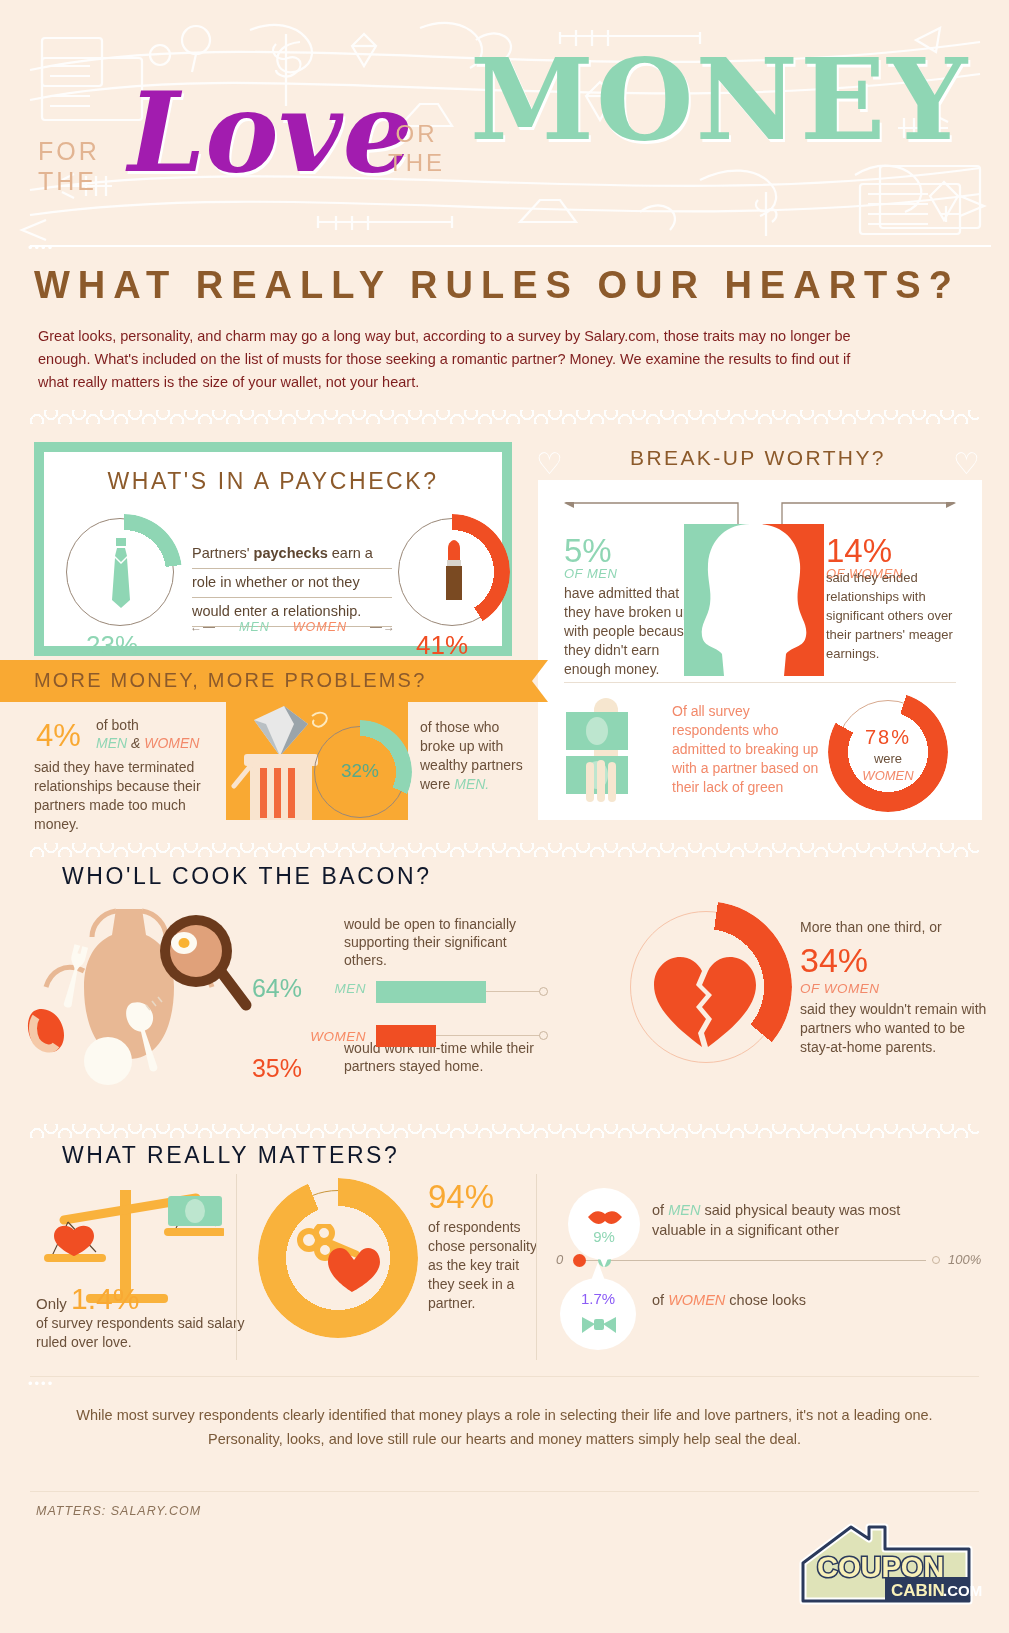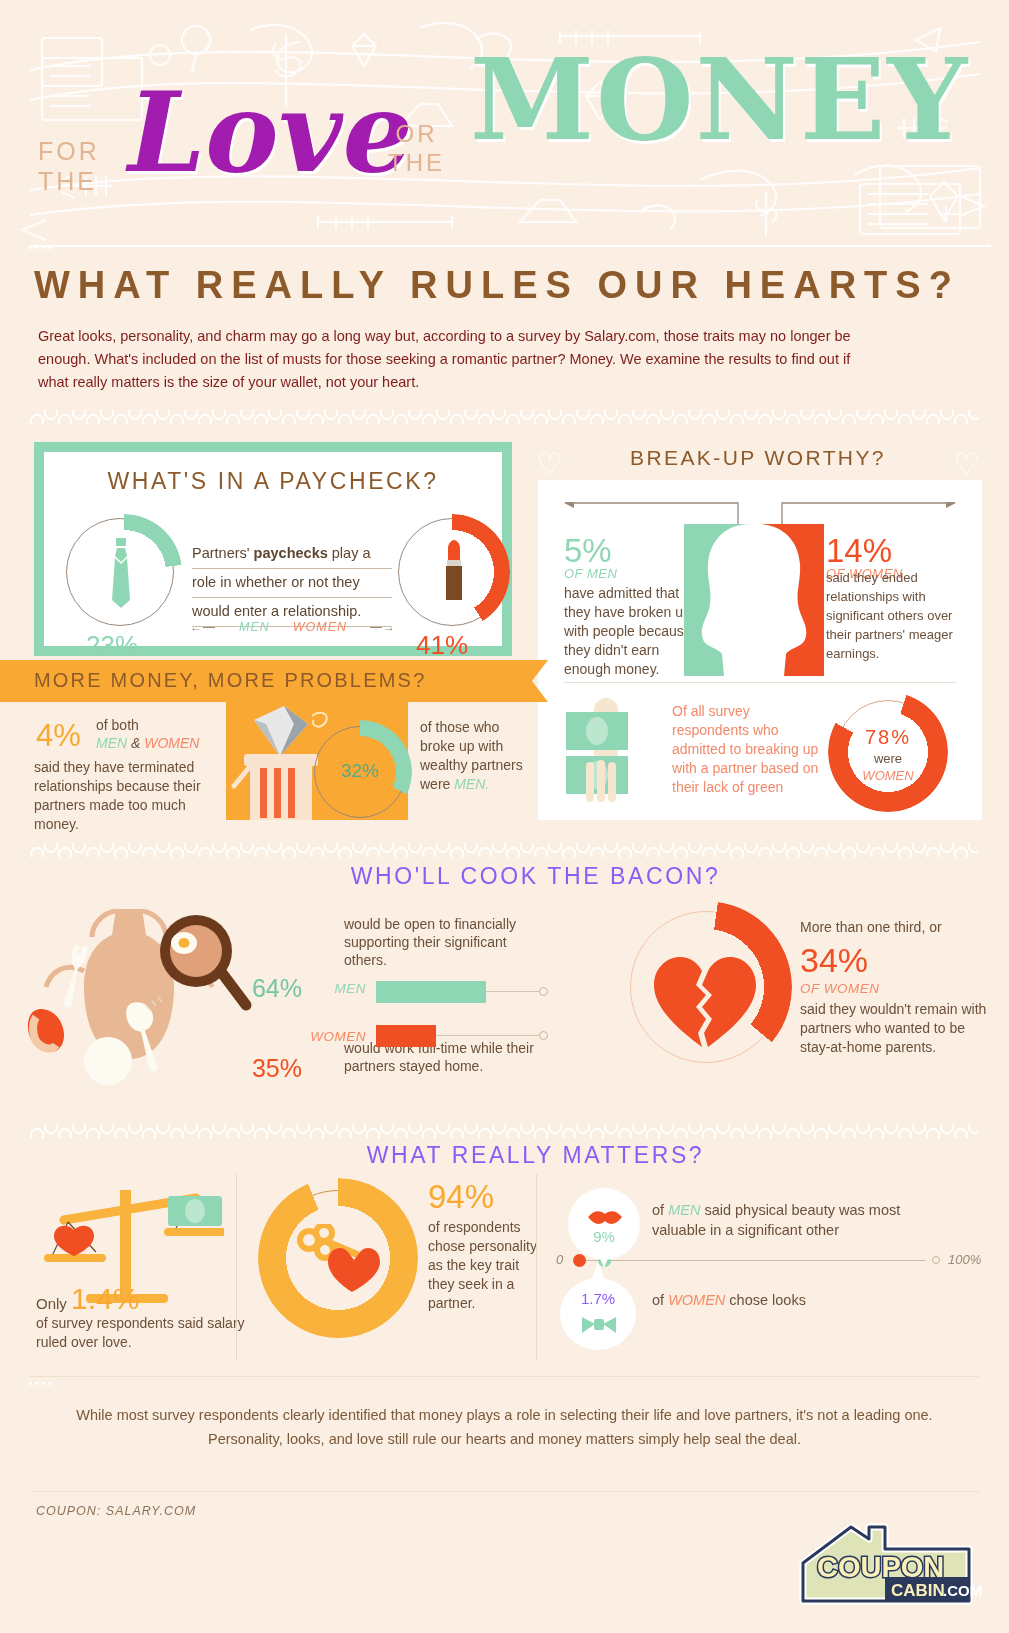--- a/index.html
+++ b/index.html
@@ -249,21 +249,21 @@
   }
   .mm-right-text {
     position: absolute; left: 420px; top: 8px; width: 104px;
     color: #6b503a; font-size: 14px; line-height: 19px;
   }
   .mm-right-text i { color: #8fd6b4; }
 
   
   .bacon { position: relative; margin-top: 6px; height: 245px; }
   .sec-title {
-    color: #8b5cf6; font-size: 23px; letter-spacing: 2.6px; margin-left: 62px; text-align: center;
+    color: #0f172a; font-size: 23px; letter-spacing: 2.6px; margin-left: 62px;
   }
   .apron { position: absolute; left: 24px; top: 38px; }
   .bar-group { position: absolute; left: 248px; top: 52px; width: 300px; }
   .bar-cap {
     color: #6b503a; font-size: 14px; line-height: 18px; margin-left: 96px; width: 200px;
   }
   .bar-row { display: flex; align-items: center; margin-top: 6px; height: 26px; }
   .bar-pct { width: 54px; text-align: right; font-size: 25px; }
   .bar-pct.men { color: #76c5a2; }
   .bar-pct.women { color: #f04e23; }
@@ -505,21 +505,21 @@
         <div class="arc pc-arc-women"></div>
         <div class="lipstick-icon">
           <svg width="24" height="64" viewBox="0 0 24 64">
             <path d="M6,20 L6,8 C6,3 10,0 12,0 C14,0 18,3 18,8 L18,20 Z" fill="#f04e23"></path>
             <rect x="5" y="20" width="14" height="6" fill="#d9d4cc"></rect>
             <rect x="4" y="26" width="16" height="34" fill="#7a4a22"></rect>
           </svg>
         </div>
 
         <div class="pc-caption">
-          <span class="ul"><span>Partners' </span><b>paychecks</b><span> play a</span></span>
+          <span class="ul"><span>Partners' </span><b>paychecks</b><span> earn a</span></span>
           <span class="ul">role in whether or not they</span>
           <span class="ul">would enter a relationship.</span>
         </div>
 
         <div class="pc-legend">
           <span class="leg-arrow">←—</span>
           <span class="leg-men">MEN</span>
           <span class="leg-women">WOMEN</span>
           <span class="leg-arrow">—→</span>
         </div>
@@ -792,21 +792,21 @@
         <span>of </span><i>WOMEN</i><span> chose looks</span>
       </div>
     </div>
   </div>
 
   <div class="foot-rule">
     <span class="foot-dots-l">••••</span>
   </div>
   <div class="conclusion">While most survey respondents clearly identified that money plays a role in selecting their life and love partners, it's not a leading one. Personality, looks, and love still rule our hearts and money matters simply help seal the deal.</div>
   <div class="foot-rule2"></div>
-  <div class="source">COUPON: SALARY.COM</div>
+  <div class="source">MATTERS: SALARY.COM</div>
 
   <div class="logo">
     <svg width="190" height="96" viewBox="0 0 190 96">
       <path d="M10,48 L58,12 L76,24 L76,12 L92,12 L92,34 L176,34 L176,86 L10,86 Z" fill="#dfe3b8" stroke="#fff" stroke-width="7" stroke-linejoin="round"></path>
       <path d="M10,48 L58,12 L76,24 L76,12 L92,12 L92,34 L176,34 L176,86 L10,86 Z" fill="none" stroke="#2b3a5c" stroke-width="3" stroke-linejoin="round"></path>
       <text x="24" y="62" font-family="&quot;Liberation Sans&quot;, sans-serif" font-size="29" font-weight="700" fill="#f8f0b8" stroke="#2b3a5c" stroke-width="3" paint-order="stroke">COUPON</text>
       <rect x="92" y="62" width="84" height="24" fill="#2b3a5c"></rect>
       <text x="98" y="81" font-family="&quot;Liberation Sans&quot;, sans-serif" font-size="17" font-weight="700" fill="#f8f0b8">CABIN</text>
       <text x="150" y="81" font-family="&quot;Liberation Sans&quot;, sans-serif" font-size="15" font-weight="700" fill="#ffffff">.COM</text>
     </svg>

